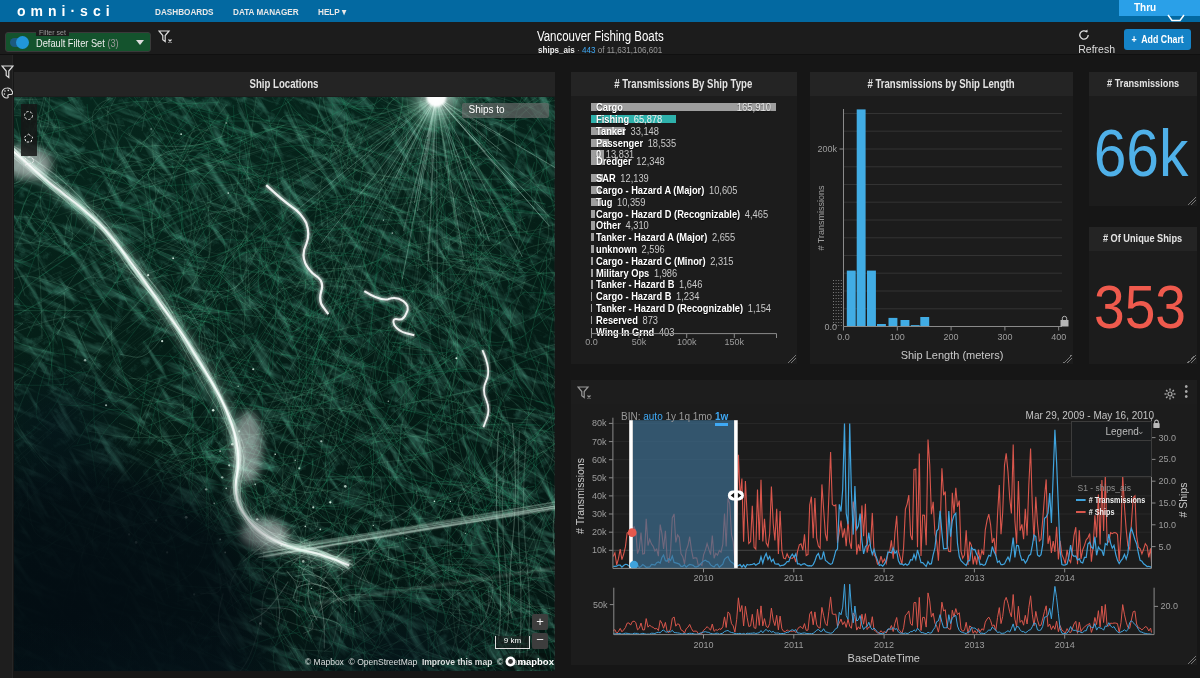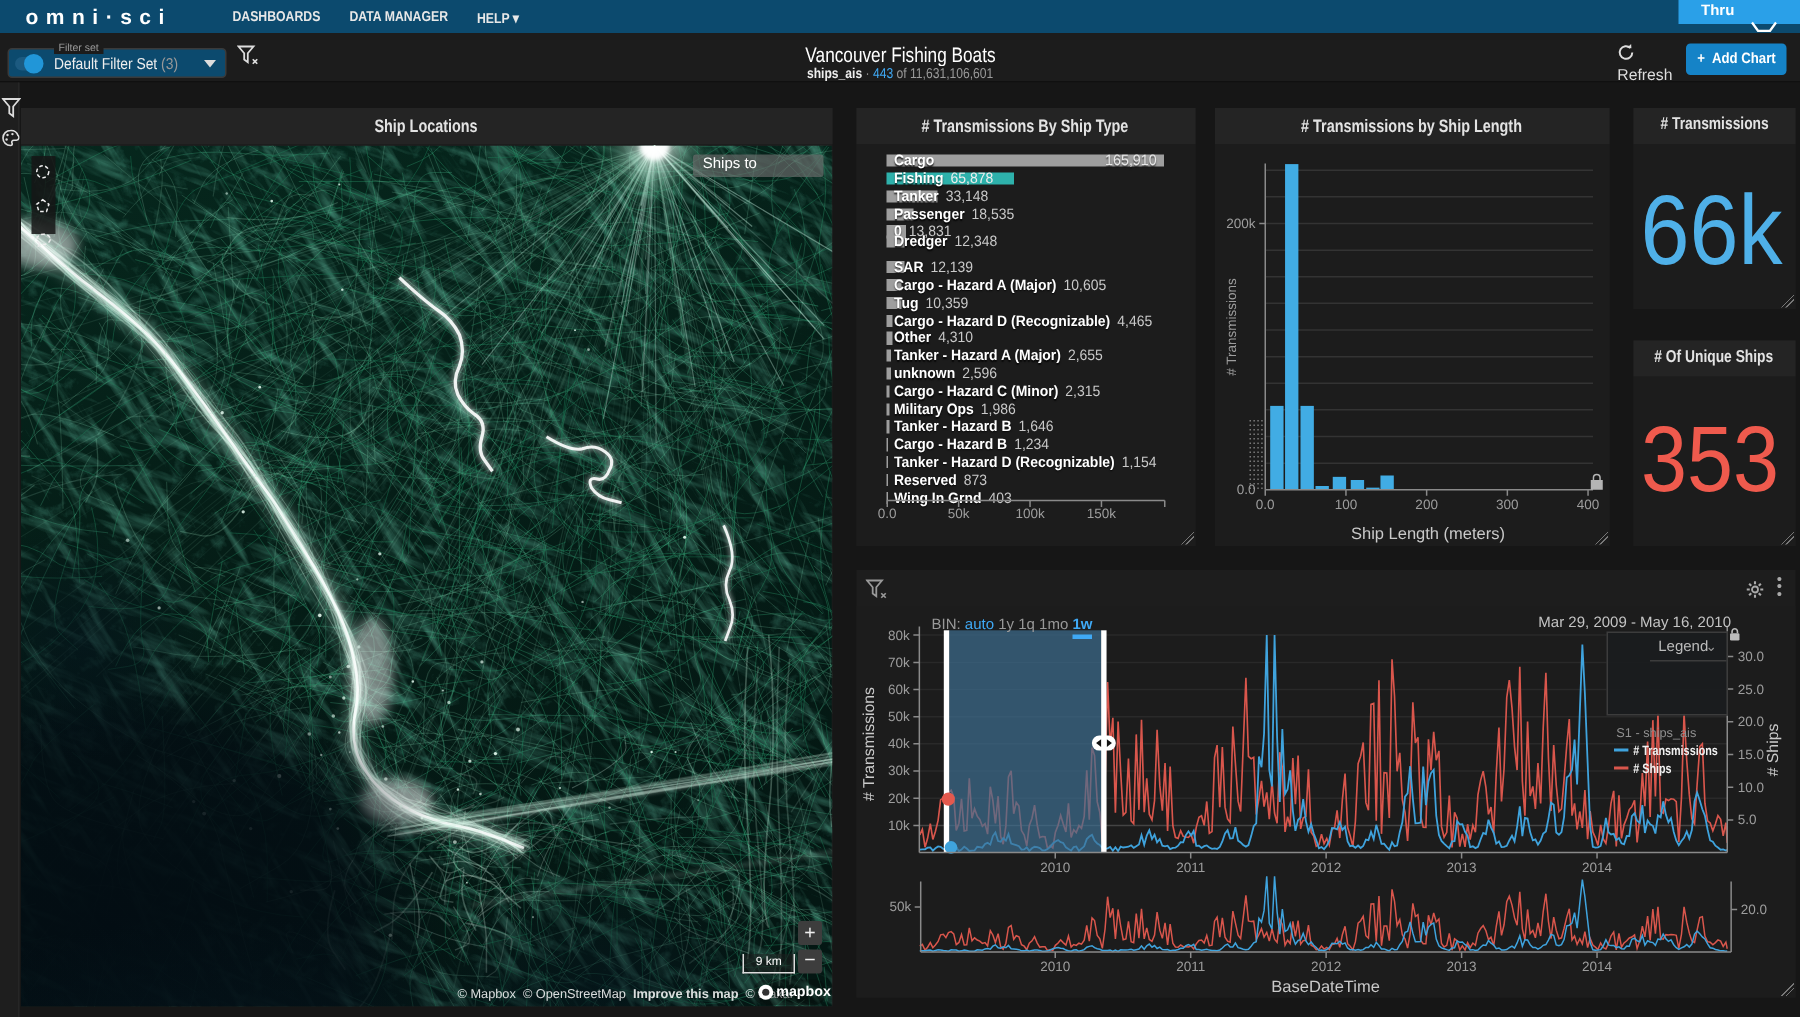--- a/index.html
+++ b/index.html
@@ -1,23 +1,23 @@
 <!DOCTYPE html>
 <html><head><meta charset="utf-8"><style>
 * { margin:0; padding:0; box-sizing:border-box; }
 html,body { width:1200px; height:678px; background:#161616; overflow:hidden;
   font-family:"Liberation Sans",sans-serif; -webkit-font-smoothing:antialiased; }
 .abs { position:absolute; }
-#nav { position:absolute; left:0; top:0; width:1200px; height:22px; background:#0c4a6e; }
+#nav { position:absolute; left:0; top:0; width:1200px; height:22px; background:#0369a1; }
 #logo { position:absolute; left:17px; top:3px; color:#fff; font-size:14px; font-weight:700; letter-spacing:5px; }
 .nav-item { position:absolute; top:6px; color:#e8e8e8; font-size:9.5px; font-weight:700; transform:scaleX(0.86); transform-origin:0 0; }
 #thru { position:absolute; right:0; top:0; width:81px; height:16px; background:#2aa0e8; color:#fff;
   font-size:10px; font-weight:700; padding:2px 0 0 15px; }
 #subbar { position:absolute; left:0; top:22px; width:1200px; height:33px; background:#1c1c1c; border-bottom:1px solid #101010; }
-#fset { position:absolute; left:5px; top:10px; width:146px; height:20px; background:#0c4a6e; border:1px solid #3a3a3a; border-radius:3px; }
+#fset { position:absolute; left:5px; top:10px; width:146px; height:20px; background:#14532d; border:1px solid #3a3a3a; border-radius:3px; }
 #fset-label { position:absolute; left:30px; top:-4px; font-size:7px; color:#999; background:#1c1c1c; padding:0 3px; }
 #toggle { position:absolute; left:4px; top:5px; width:17px; height:9px; background:#1c5a80; border-radius:5px; }
 #toggle::after { content:""; position:absolute; right:-2px; top:-2px; width:13px; height:13px; border-radius:7px; background:#2196d8; }
 #fset-text { position:absolute; left:30px; top:3.5px; font-size:10.5px; color:#eee; transform:scaleX(0.88); transform-origin:0 0; white-space:nowrap; }
 #fset-text span { color:#999; }
 #fset-caret { position:absolute; right:6px; top:7px; width:0; height:0; border-left:4px solid transparent; border-right:4px solid transparent; border-top:5px solid #ddd; }
 #title { position:absolute; left:0; top:28px; width:1200px; text-align:center; color:#fff; font-size:14px; }
 #title span { display:inline-block; transform:scaleX(0.82); transform-origin:center; }
 #subtitle { position:absolute; left:0; top:44px; width:1200px; text-align:center; font-size:9.5px; color:#9a9a9a; }
 #subtitle span.w { display:inline-block; transform:scaleX(0.85); transform-origin:center; white-space:nowrap; }

